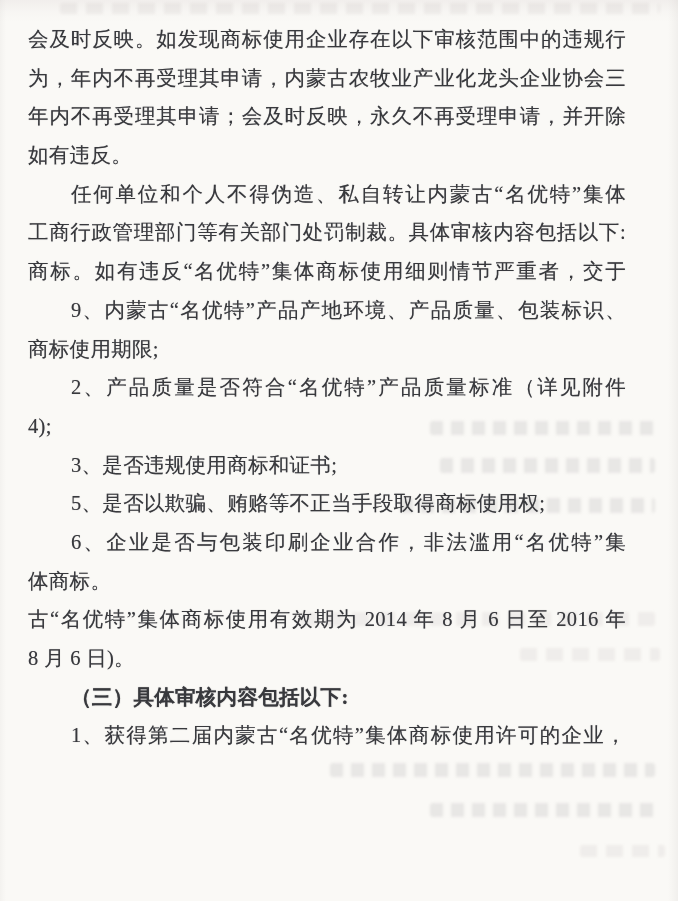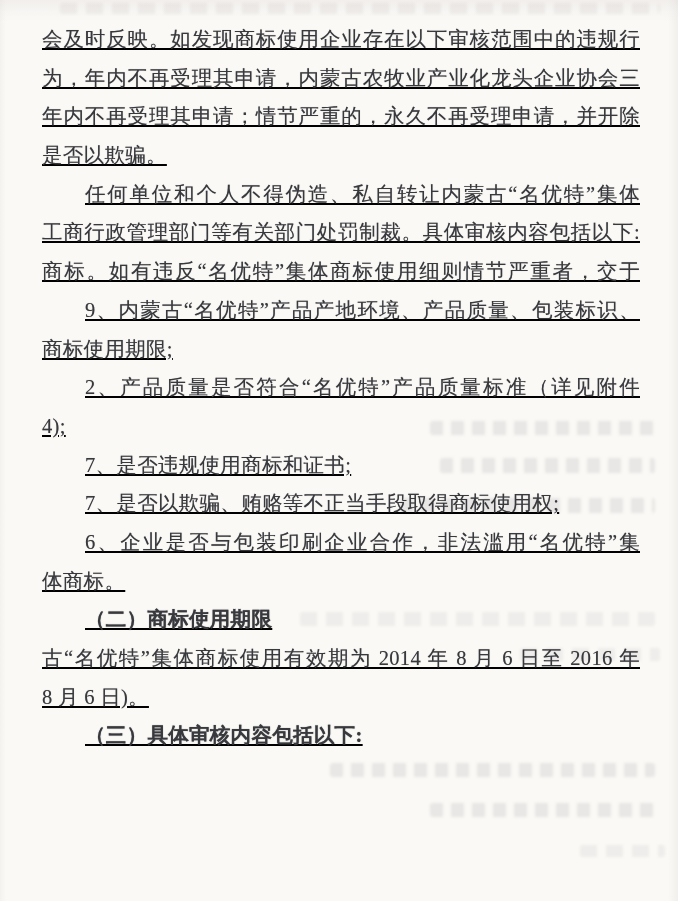--- a/index.html
+++ b/index.html
@@ -17,24 +17,23 @@
     width: 678px;
     height: 901px;
     background:
       linear-gradient(180deg, rgba(205,195,196,0.20) 0px, rgba(205,195,196,0.06) 12px, rgba(0,0,0,0) 22px),
       linear-gradient(270deg, rgba(185,182,180,0.14) 0px, rgba(0,0,0,0) 10px),
       linear-gradient(90deg, rgba(185,182,180,0.10) 0px, rgba(0,0,0,0) 6px),
       #faf9f6;
   }
   .textcol {
     position: absolute;
-    left: 42px;
+    left: 28px;
     top: 20px;
     width: 598px;
-    text-decoration: underline;
   }
   .line {
     font-size: 20.5px;
     line-height: 38.7px;
     height: 38.7px;
     color: #38393d;
     white-space: nowrap;
     letter-spacing: 0.3px;
     text-shadow: 0 0 0.7px rgba(70,70,76,0.55);
   }
@@ -81,32 +80,32 @@
   <div class="artifact" style="left:400px; top:498px; width:255px; height:15px;"></div>
   <div class="artifact light" style="left:300px; top:612px; width:355px; height:14px;"></div>
   <div class="artifact light" style="left:520px; top:648px; width:140px; height:13px;"></div>
   <div class="artifact" style="left:330px; top:763px; width:325px; height:14px;"></div>
   <div class="artifact" style="left:430px; top:803px; width:230px; height:14px;"></div>
   <div class="artifact light" style="left:580px; top:845px; width:85px; height:12px;"></div>
 
   <div class="textcol">
     <div class="line fill">会及时反映。如发现商标使用企业存在以下审核范围中的违规行</div>
     <div class="line fill">为，年内不再受理其申请，内蒙古农牧业产业化龙头企业协会三</div>
-    <div class="line fill">年内不再受理其申请；情节严重的，永久不再受理申请，并开除</div>
-    <div class="line">是否以欺骗。</div>
+    <div class="line fill">年内不再受理其申请；会及时反映，永久不再受理申请，并开除</div>
+    <div class="line">如有违反。</div>
     <div class="line indent fill">任何单位和个人不得伪造、私自转让内蒙古“名优特”集体</div>
     <div class="line fill">工商行政管理部门等有关部门处罚制裁。具体审核内容包括以下:</div>
     <div class="line fill">商标。如有违反“名优特”集体商标使用细则情节严重者，交于</div>
     <div class="line indent fill">9、内蒙古“名优特”产品产地环境、产品质量、包装标识、</div>
     <div class="line">商标使用期限;</div>
     <div class="line indent fill">2、产品质量是否符合“名优特”产品质量标准（详见附件</div>
     <div class="line">4);</div>
-    <div class="line indent">7、是否违规使用商标和证书;</div>
-    <div class="line indent">7、是否以欺骗、贿赂等不正当手段取得商标使用权;</div>
+    <div class="line indent">3、是否违规使用商标和证书;</div>
+    <div class="line indent">5、是否以欺骗、贿赂等不正当手段取得商标使用权;</div>
     <div class="line indent fill">6、企业是否与包装印刷企业合作，非法滥用“名优特”集</div>
     <div class="line">体商标。</div>
-    <div class="line indent bold">（二）商标使用期限</div>
     <div class="line fill">古“名优特”集体商标使用有效期为 2014 年 8 月 6 日至 2016 年</div>
     <div class="line">8 月 6 日)。</div>
     <div class="line indent bold">（三）具体审核内容包括以下:</div>
+    <div class="line indent fill">1、获得第二届内蒙古“名优特”集体商标使用许可的企业，</div>
   </div>
 
 </div>
 
 </body></html>

